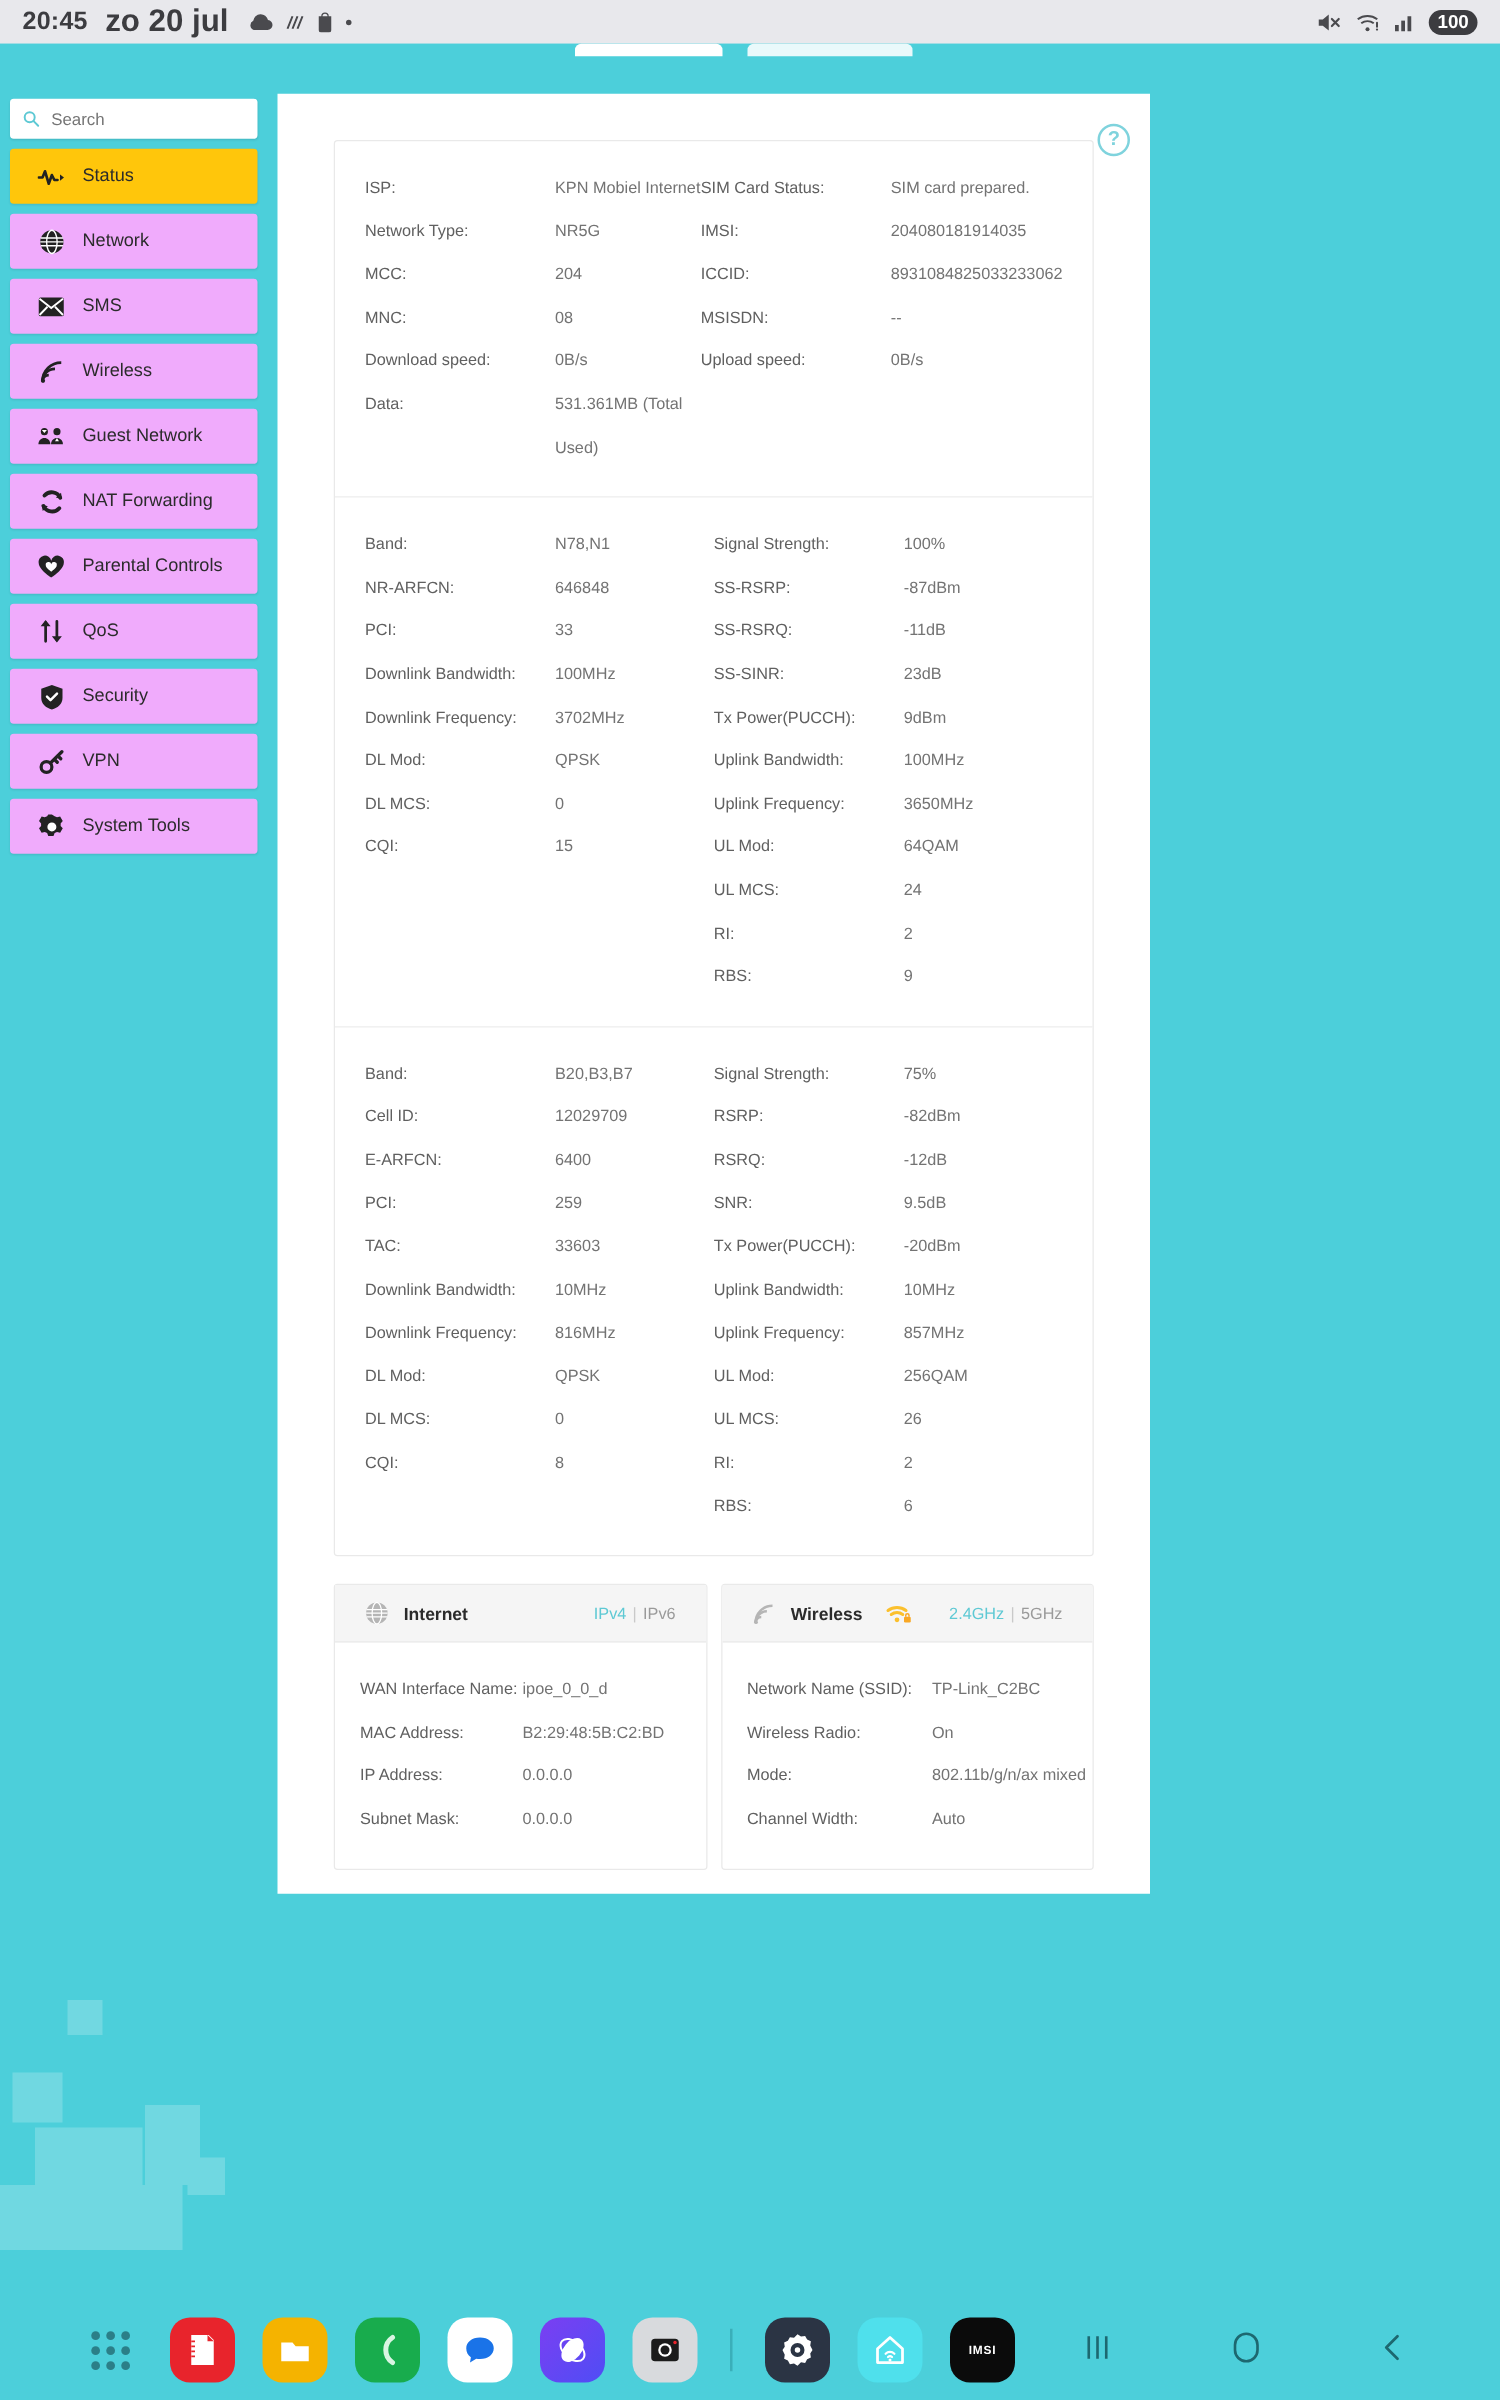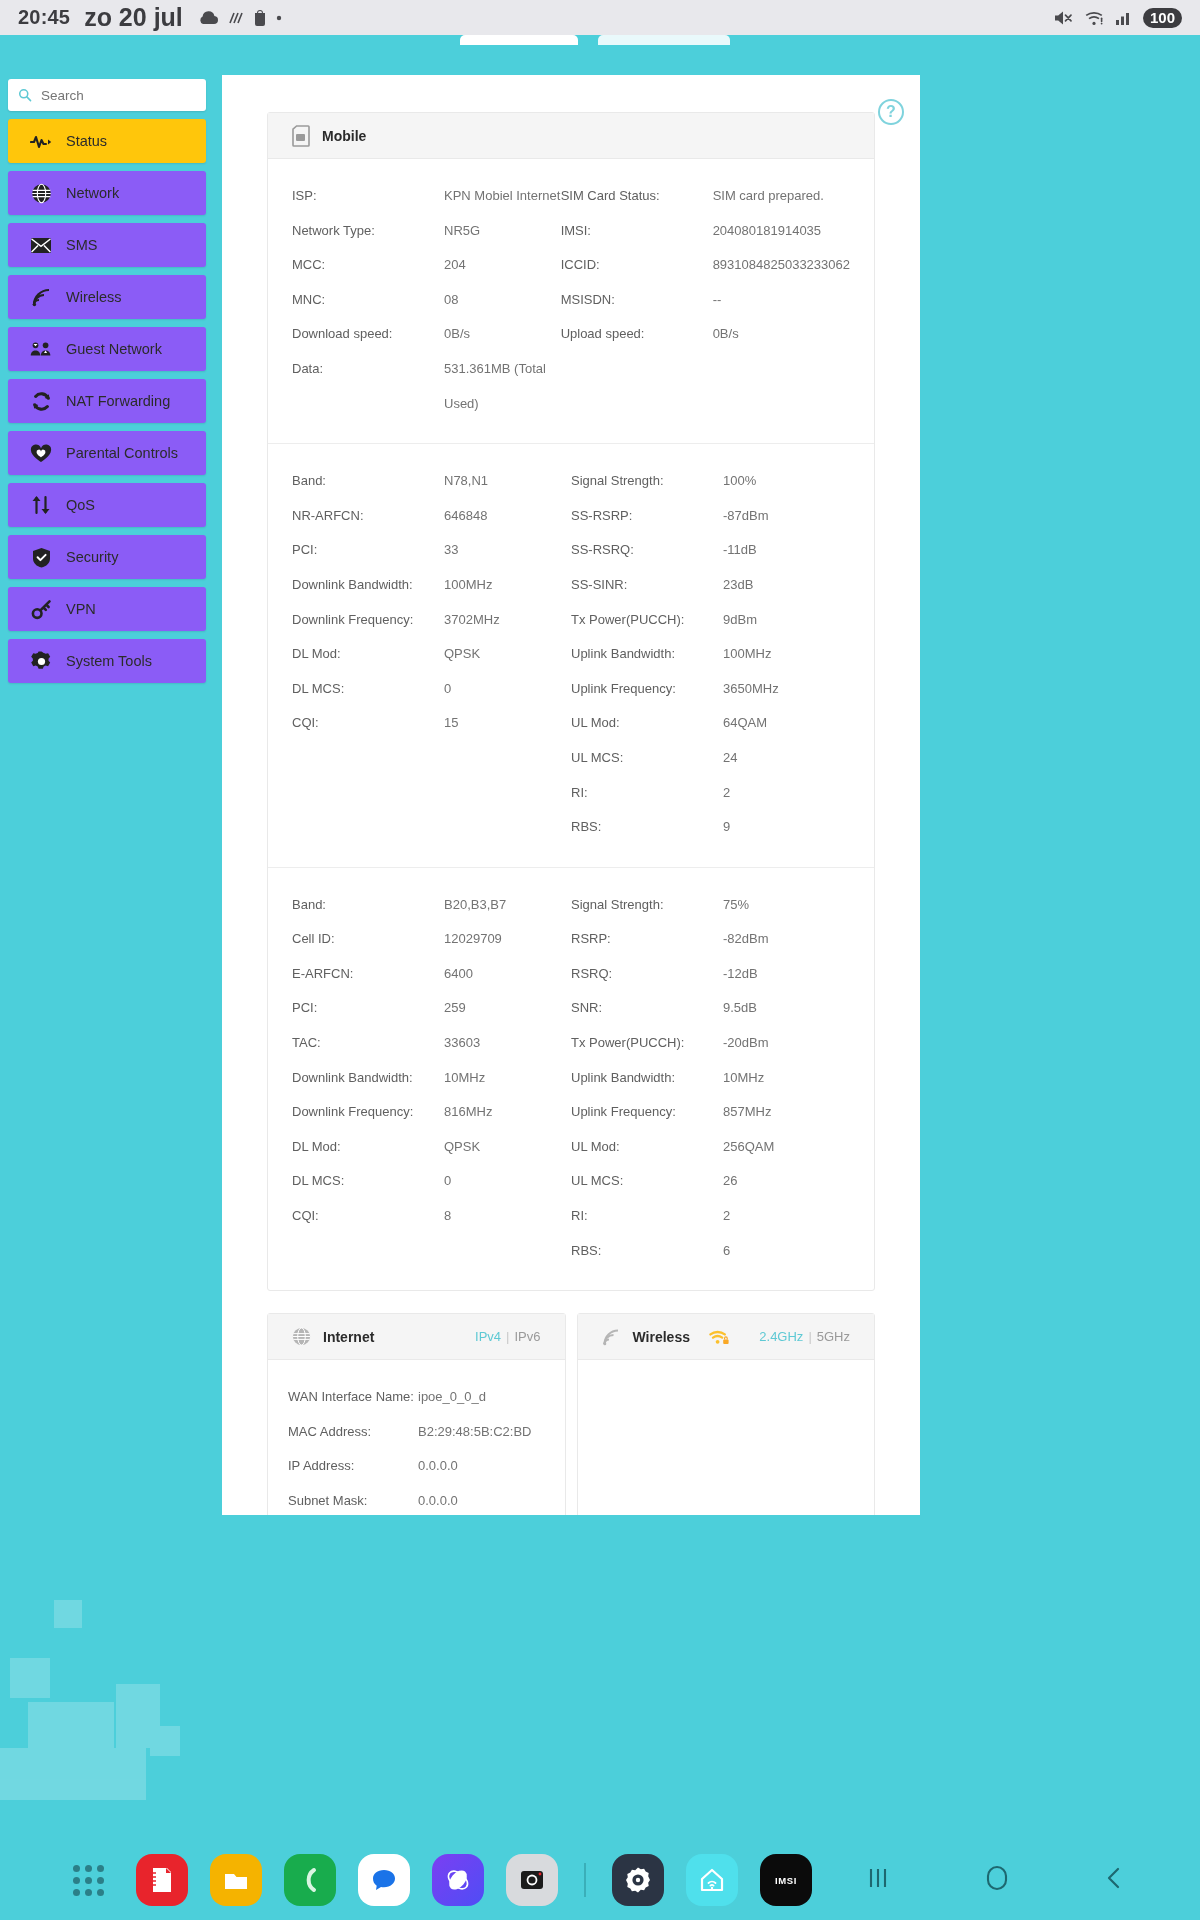--- a/index.html
+++ b/index.html
@@ -45,21 +45,21 @@
   .search-box {
     height: 32px; background: #fff; border-radius: 3px;
     display: flex; align-items: center; padding: 0 10px; gap: 9px;
     box-shadow: 0 1px 2px rgba(0,0,0,.12);
   }
   .search-box input {
     border: 0; outline: 0; font-size: 13.5px; color: #888;
     font-family: "Liberation Sans", sans-serif; width: 100%; background: transparent;
   }
   .nav-item {
-    height: 44px; background: #8b5cf6; border-radius: 3px; margin-top: 8px;
+    height: 44px; background: #f0abfc; border-radius: 3px; margin-top: 8px;
     display: flex; align-items: center; gap: 14px; padding-left: 22px;
     font-size: 14.5px; color: #2b2b2b;
     box-shadow: 0 1px 2px rgba(0,0,0,.1);
     cursor: pointer;
   }
   .nav-item.active { background: #ffc60b; font-weight: 400; }
   .nav-item .ico { width: 22px; display: flex; align-items: center; justify-content: center; }
 
   
   .content {
@@ -320,27 +320,20 @@
     </div>
   </div>
 
   <div class="content">
 
     <div class="help-btn">?</div>
 
     <div style="height:37px"></div>
 
     <div class="card">
-      <div class="card-hd">
-        <svg width="18" height="22" viewBox="0 0 18 22">
-            <path fill="none" stroke="#9a9a9a" stroke-width="1.6" d="M1 4.2 4.6 1h11.6a.8.8 0 0 1 .8.8v18.4a.8.8 0 0 1-.8.8H1.8a.8.8 0 0 1-.8-.8z"></path>
-            <rect x="4" y="9" width="9" height="7" rx="1" fill="#9a9a9a"></rect>
-          </svg>
-        <span>Mobile</span>
-      </div>
 
       <div class="grid">
         <span class="lbl">ISP:</span>
         <span class="val">KPN Mobiel Internet</span>
         <span class="lbl">SIM Card Status:</span>
         <span class="val">SIM card prepared.</span>
 
         <span class="lbl">Network Type:</span>
         <span class="val">NR5G</span>
         <span class="lbl">IMSI:</span>
@@ -528,20 +521,31 @@
                 <path d="M5 9.6a7.8 7.8 0 0 1 9.2 0"></path>
               </g>
               <circle cx="9.6" cy="13.8" r="1.9" fill="#fbc02d"></circle>
               <rect x="15.2" y="11.4" width="5.4" height="4.6" rx="1" fill="#f9a825"></rect>
               <path d="M16.6 11.4v-1.2a1.3 1.3 0 0 1 2.6 0v1.2" fill="none" stroke="#f9a825" stroke-width="1.2"></path>
             </svg>
           <span class="right">
             <span class="on">2.4GHz</span><span class="sep">|</span><span>5GHz</span>
           </span>
         </div>
+        <div class="grid2" style="grid-template-columns:148px 1fr">
+          <span class="lbl">Network Name (SSID):</span>
+          <span class="val">TP-Link_C2BC</span>
+          <span class="lbl">Wireless Radio:</span>
+          <span class="val">On</span>
+          <span class="lbl">Mode:</span>
+          <span class="val">802.11b/g/n/ax mixed</span>
+          <span class="lbl">Channel Width:</span>
+          <span class="val">Auto</span>
+
+        </div>
       </div>
     </div>
   </div>
 
   <div class="dock">
     <div class="dock-apps">
       <div class="appbtn">
         <span class="grid-dots">
             <i></i>
             <i></i>

